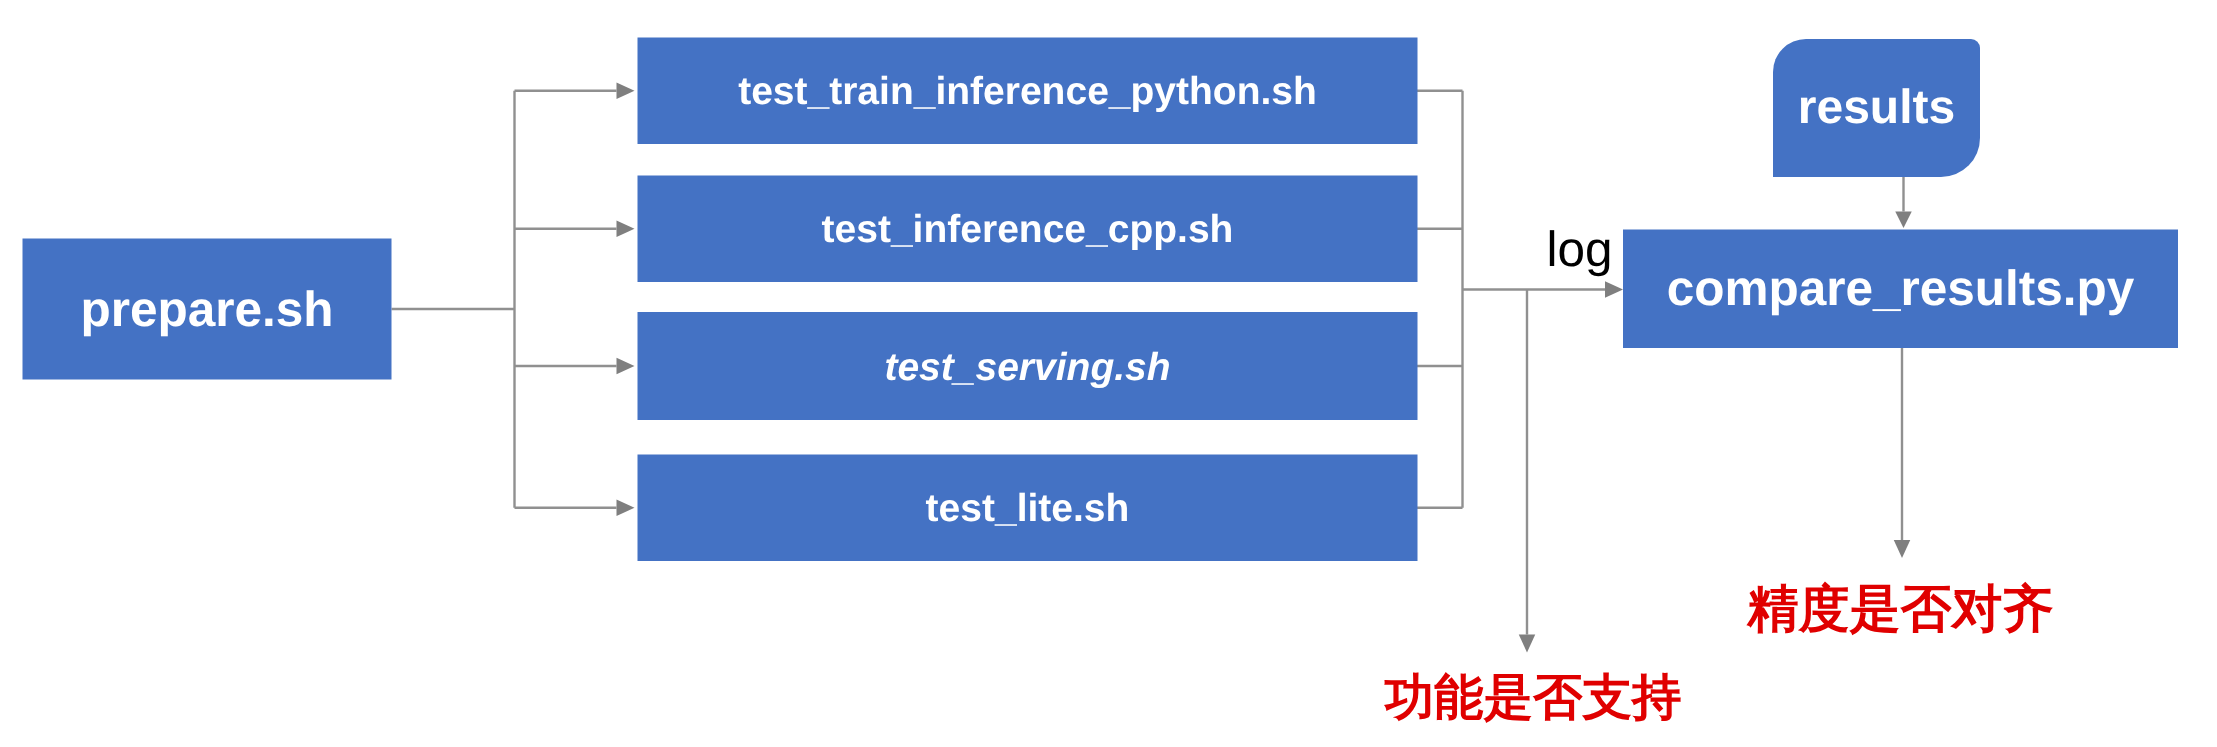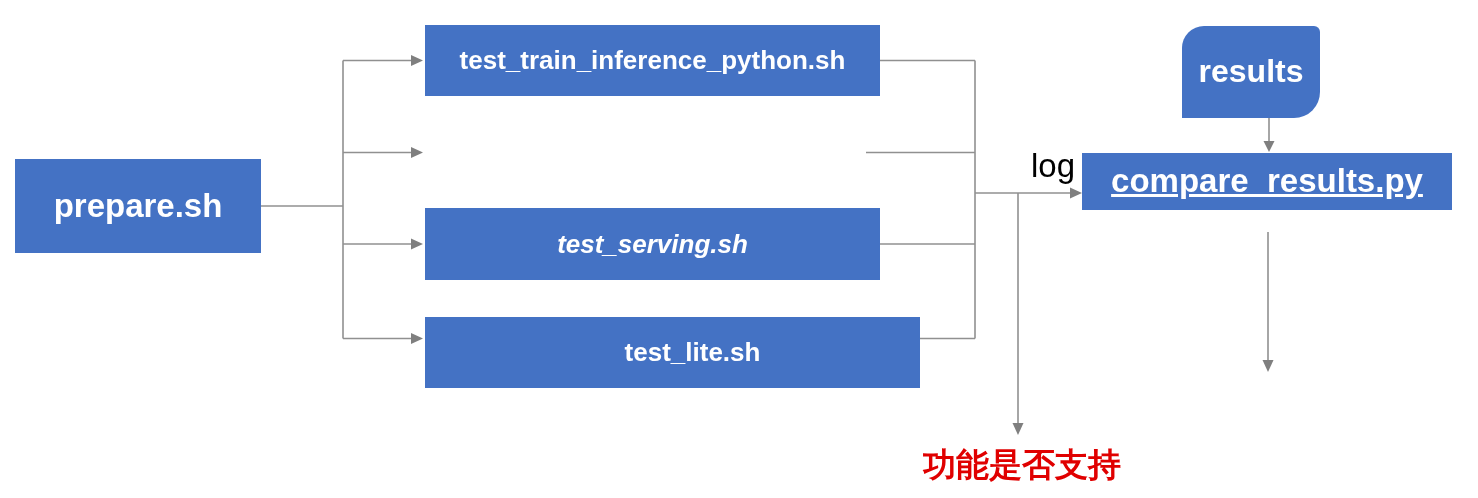--- a/index.html
+++ b/index.html
@@ -34,28 +34,28 @@
     background: var(--node-fill, #4472C4);
     color: var(--node-text, #ffffff);
     display: flex;
     align-items: center;
     justify-content: center;
     font-weight: 700;
     text-align: center;
     line-height: 1.1;
   }
   .node-prepare   { left: 15px;   top: 159px; width: 246px; height: 94px; font-size: 33px; }
-  .node-test      { left: 425px;  width: 455px; height: 71px; font-size: 26px; }
+  .node-test      { left: 425px;  width: 520px; height: 71px; font-size: 26px; }
   .node-test-1    { top: 25px; }
   .node-test-2    { top: 117px; }
   .node-test-3    { top: 208px; height: 72px; font-style: italic; }
-  .node-test-4    { top: 317px; padding-left: 40px; }
+  .node-test-4    { top: 303px; }
   .node-results   { left: 1182px; top: 26px;  width: 138px; height: 92px; font-size: 32px;
                     border-radius: 22px 6px 26px 0; }
-  .node-compare   { left: 1082px; top: 153px; width: 370px; height: 57px; font-size: 33px; text-decoration: underline; }
+  .node-compare   { left: 1082px; top: 153px; width: 370px; height: 79px; font-size: 33px; }
   .edge-label {
     position: absolute;
     color: var(--edge-label-text, #000000);
     font-size: 33px;
     font-weight: 400;
   }
   .edge-label-log { left: 988px; top: 147px; margin-left: 43px; }
   .caption {
     position: absolute;
     color: var(--caption-text, #e00000);
@@ -101,27 +101,29 @@
     <path class="head" d="M1269 152 L1263.5 141 L1274.5 141 Z"></path>
 
     <path class="edge" d="M1268 232 V360"></path>
     <path class="head" d="M1268 372 L1262.5 360 L1273.5 360 Z"></path>
   </svg>
 
   <div class="node node-prepare">prepare.sh</div>
 
   <div class="node node-test node-test-1">test_train_inference_python.sh</div>
 
+  <div class="node node-test node-test-2">test_inference_cpp.sh</div>
 
   <div class="node node-test node-test-3">test_serving.sh</div>
 
   <div class="node node-test node-test-4">test_lite.sh</div>
 
   <div class="node node-results">results</div>
 
   <div class="node node-compare">compare_results.py</div>
 
   <div class="edge-label edge-label-log">log</div>
 
   <div class="caption caption-function">功能是否支持</div>
 
+  <div class="caption caption-precision">精度是否对齐</div>
 
 </div>
 
 </body></html>

